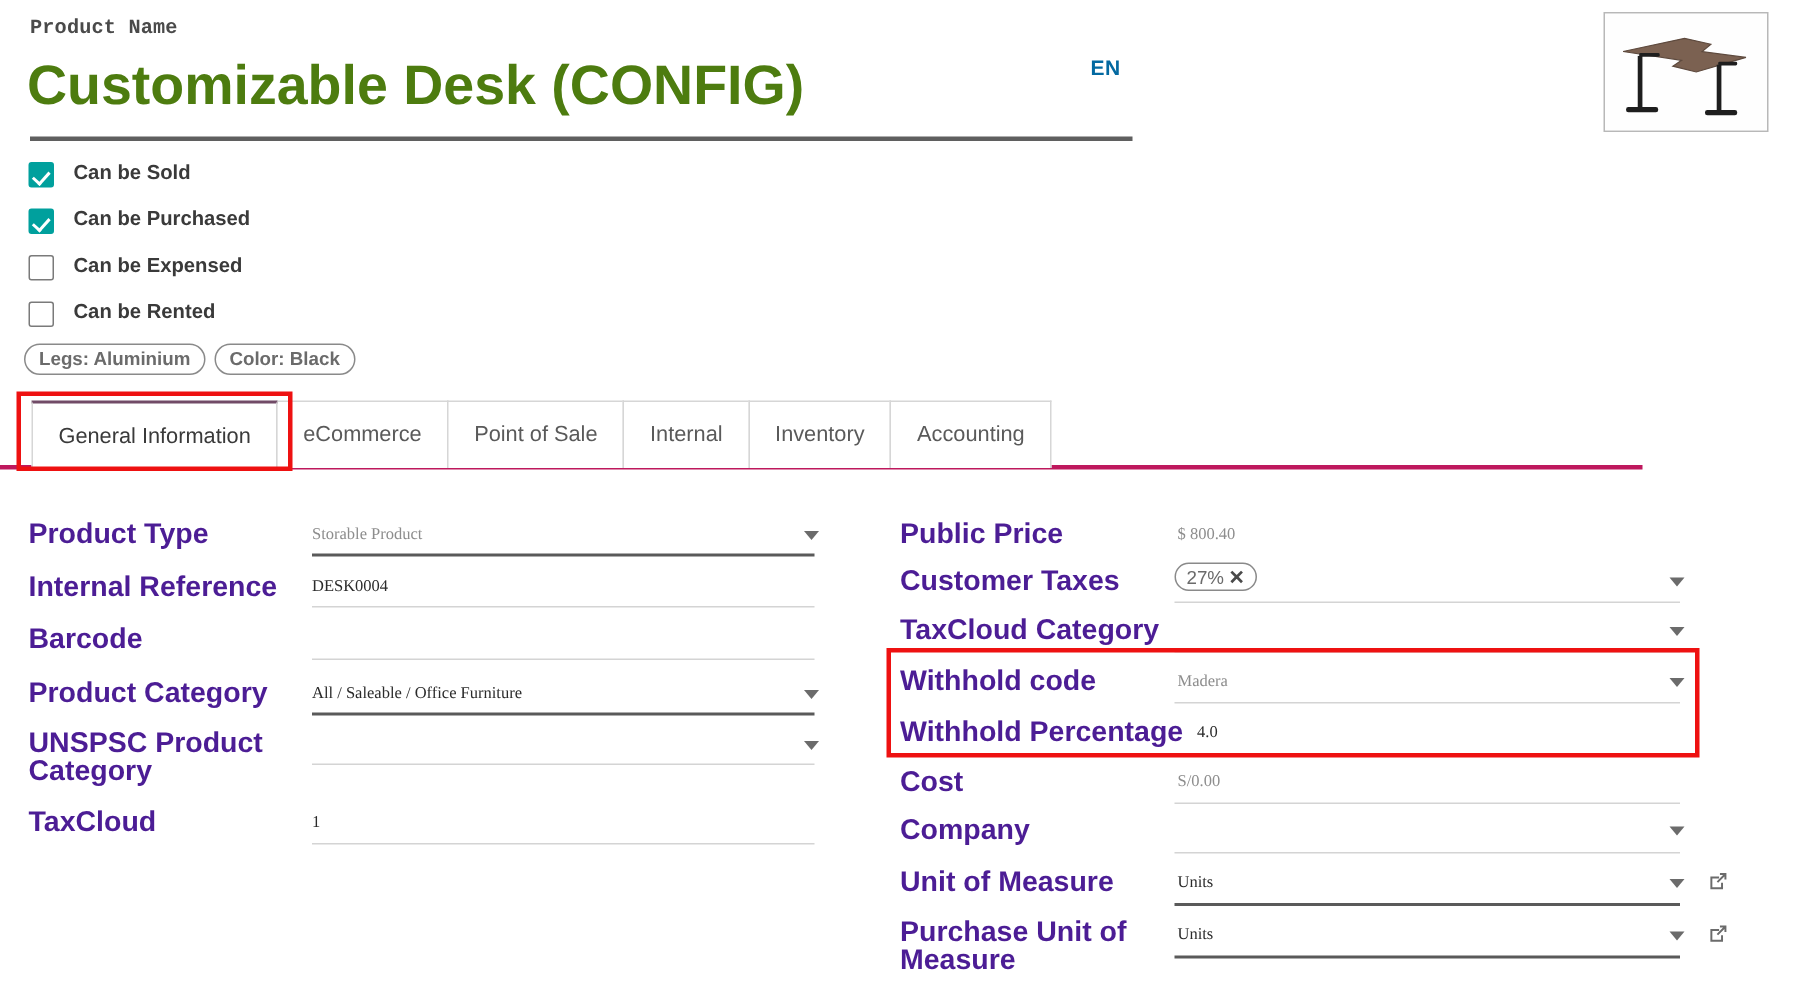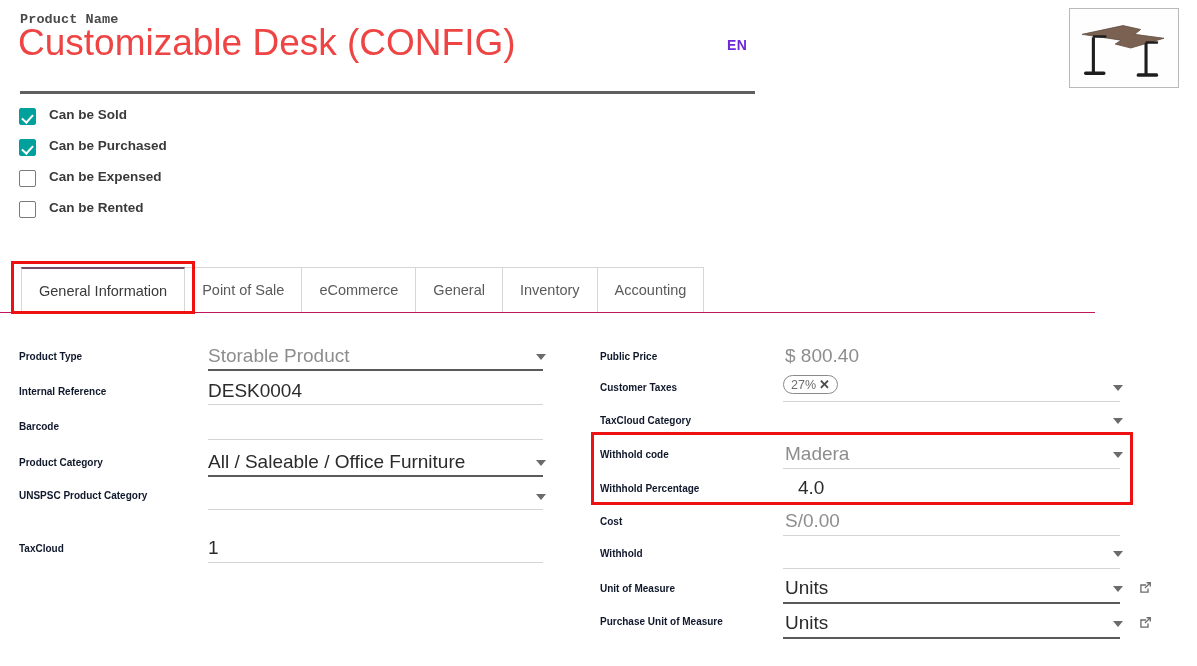--- a/index.html
+++ b/index.html
@@ -13,31 +13,31 @@
   .page { position: relative; width: 1197px; height: 666px; background:#fff; }
 
   
   .hdr-label {
     position: absolute; left: 20px; top: 12px;
     font-size: 13.5px; font-weight: bold; color: #4a4a4a;
     letter-spacing: .1px;
     font-family: Liberation Mono, monospace;
   }
   .product-title {
-    position: absolute; left: 18px; top: 20px;
-    font-size: 37px; font-weight: 400; color: #ef4444; line-height: 46px;
+    position: absolute; left: 18px; top: 34px;
+    font-size: 37px; font-weight: 700; color: #4d7c0f; line-height: 46px;
     white-space: nowrap;
   }
   .title-rule {
     position: absolute; left: 20px; top: 91px; width: 735px; height: 3px;
     background: #5f5f5f;
   }
   .lang-badge {
     position: absolute; left: 727px; top: 37px;
-    font-size: 14px; font-weight: bold; color: #6d28d9;
+    font-size: 14px; font-weight: bold; color: #0369a1;
     letter-spacing: .4px;
   }
   .prod-img {
     position: absolute; left: 1069px; top: 8px; width: 110px; height: 80px;
     border: 1px solid #b8b8b8; background: #fdfdfd; overflow: hidden;
   }
   .prod-img svg { display:block; width:100%; height:100%; }
 
   
   .cb-row { position: absolute; left: 19px; height: 22px; }
@@ -61,21 +61,21 @@
   .attr-row { position: absolute; left: 16px; top: 229px; display: flex; gap: 6px; }
   .attr-pill {
     border: 1.6px solid #8a8a8a; border-radius: 11px;
     padding: 1px 9px 2px; font-size: 12.5px; font-weight: bold;
     color: #6b6b6b; line-height: 16px; white-space: nowrap;
   }
 
   
   .tabbar {
     position: absolute; left: 0; top: 267px; width: 1095px; height: 46px;
-    border-bottom: 1px solid #be185d;
+    border-bottom: 3px solid #be185d;
   }
   .tabs-inner { position: absolute; left: 21px; top: 0; display: flex; }
   .tab {
     border: 1px solid #d6d6d6; border-bottom: none; background: #fff;
     padding: 0 17px; height: 45px; line-height: 45px;
     font-size: 14.5px; color: #5a5a5a; white-space: nowrap;
     margin-right: -1px;
   }
   .tab.active {
     color: #3a3a3a; border-top: 2px solid #714b67;
@@ -83,26 +83,27 @@
   }
 
   
   .form { position: absolute; left: 0; top: 335px; width: 1197px; }
   .col { position: absolute; top: 0; }
   .col-left { left: 0; width: 590px; }
   .col-right { left: 590px; width: 607px; }
 
   .frow { position: relative; width: 100%; }
   .flabel {
-    position: absolute; font-size: 10px; font-weight: bold;
-    color: #0f172a; line-height: 19px;
+    position: absolute; font-size: 19px; font-weight: bold;
+    color: #4c1d95; line-height: 19px;
   }
   .fval {
-    position: absolute; font-size: 19px; line-height: 20px;
+    position: absolute; font-size: 11px; line-height: 20px;
     white-space: nowrap;
+    font-family: Liberation Serif, serif;
   }
   .fval.dark { color: #2b2b2b; }
   .fval.muted { color: #8d8d8d; }
   .fline { position: absolute; height: 1px; background: #d4d4d4; }
   .fline.strong { height: 1.6px; background: #5a5a5a; }
 
   .caret {
     position: absolute; width: 0; height: 0;
     border-left: 5px solid transparent; border-right: 5px solid transparent;
     border-top: 6px solid #6b6b6b;
@@ -160,27 +161,31 @@
   </div>
   <div class="cb-row" style="top:168px;">
     <span class="cb-box off"></span>
     <span class="cb-label">Can be Expensed</span>
   </div>
   <div class="cb-row" style="top:199px;">
     <span class="cb-box off"></span>
     <span class="cb-label">Can be Rented</span>
   </div>
 
+  <div class="attr-row">
+    <span class="attr-pill">Legs: Aluminium</span>
+    <span class="attr-pill">Color: Black</span>
+  </div>
 
   <div class="tabbar">
     <div class="tabs-inner">
       <div class="tab active">General Information</div>
+      <div class="tab">eCommerce</div>
       <div class="tab">Point of Sale</div>
-      <div class="tab">eCommerce</div>
-      <div class="tab">General</div>
+      <div class="tab">Internal</div>
       <div class="tab">Inventory</div>
       <div class="tab">Accounting</div>
     </div>
   </div>
 
   <div class="form">
 
     <div class="col col-left">
 
       <div class="frow">
@@ -260,21 +265,21 @@
         <span class="fline" style="left:193px; top:167px; width:337px;"></span>
       </div>
 
       <div class="frow">
         <span class="flabel" style="left:10px; top:177px;">Cost</span>
         <span class="fval muted" style="left:195px; top:176px;">S/0.00</span>
         <span class="fline" style="left:193px; top:200px; width:337px;"></span>
       </div>
 
       <div class="frow">
-        <span class="flabel" style="left:10px; top:209px;">Withhold</span>
+        <span class="flabel" style="left:10px; top:209px;">Company</span>
         <span class="fval dark" style="left:195px; top:208px;"></span>
         <span class="caret" style="left:523px; top:216px;"></span>
         <span class="fline" style="left:193px; top:233px; width:337px;"></span>
       </div>
 
       <div class="frow">
         <span class="flabel" style="left:10px; top:244px;">Unit of Measure</span>
         <span class="fval dark" style="left:195px; top:243px;">Units</span>
         <span class="caret" style="left:523px; top:251px;"></span>
         <span class="fline strong" style="left:193px; top:267px; width:337px;"></span>

